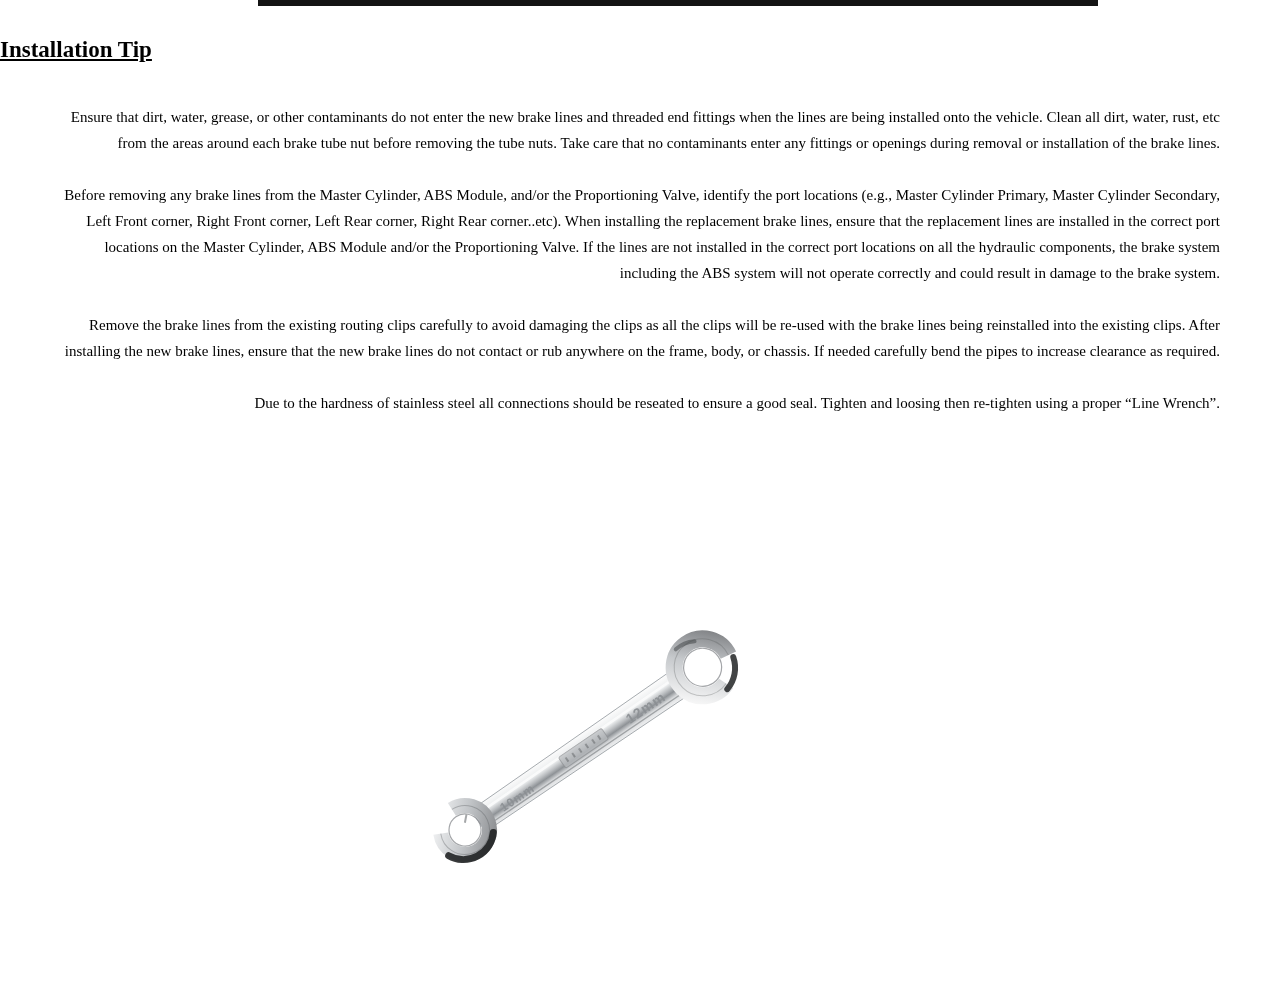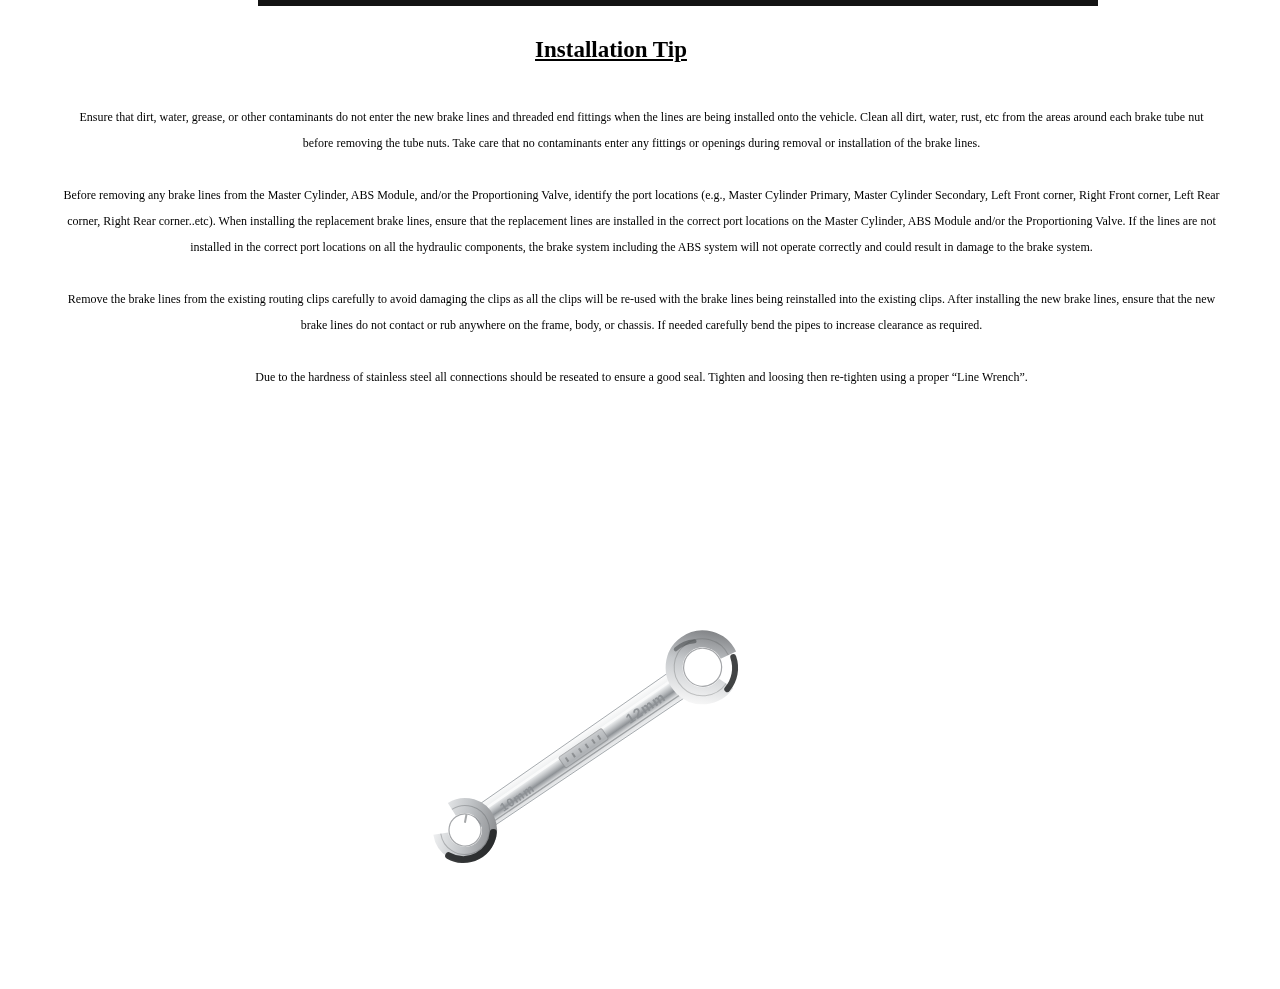--- a/index.html
+++ b/index.html
@@ -24,42 +24,42 @@
     top: 0;
     width: 840px;
     height: 6px;
     background: #141414;
   }
   .title-wrap {
     position: absolute;
     left: 0;
     top: 36px;
     width: 1222px;
-    text-align: center;
+    text-align: left;
   }
   .doc-title {
     display: inline-block;
     margin: 0;
     font-size: 23px;
     line-height: 27px;
     font-weight: bold;
     text-decoration: underline;
     font-family: "Liberation Serif", serif;
   }
   .body-text {
     position: absolute;
     left: 63px;
     top: 78px;
     width: 1157px;
   }
   .body-text p {
     margin: 26px 0 0 0;
-    font-size: 12px;
+    font-size: 15px;
     line-height: 26px;
-    text-align: center;
+    text-align: right;
   }
   .body-text p.bold {
     font-weight: normal;
   }
   .wrench-figure {
     position: absolute;
     left: 408px;
     top: 610px;
     width: 370px;
     height: 290px;

